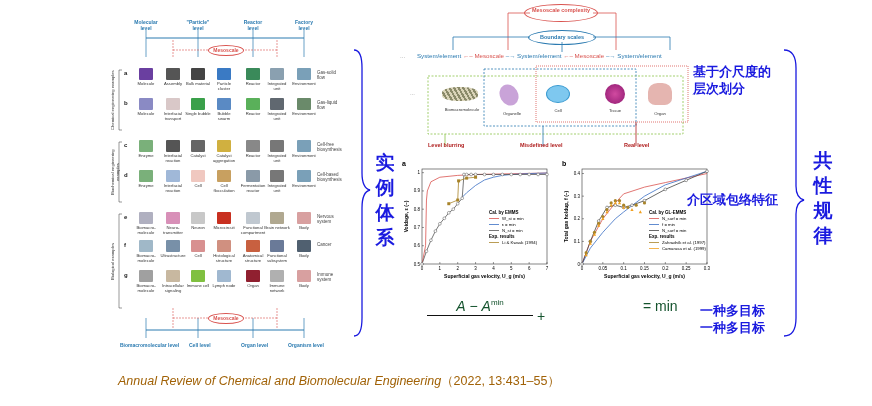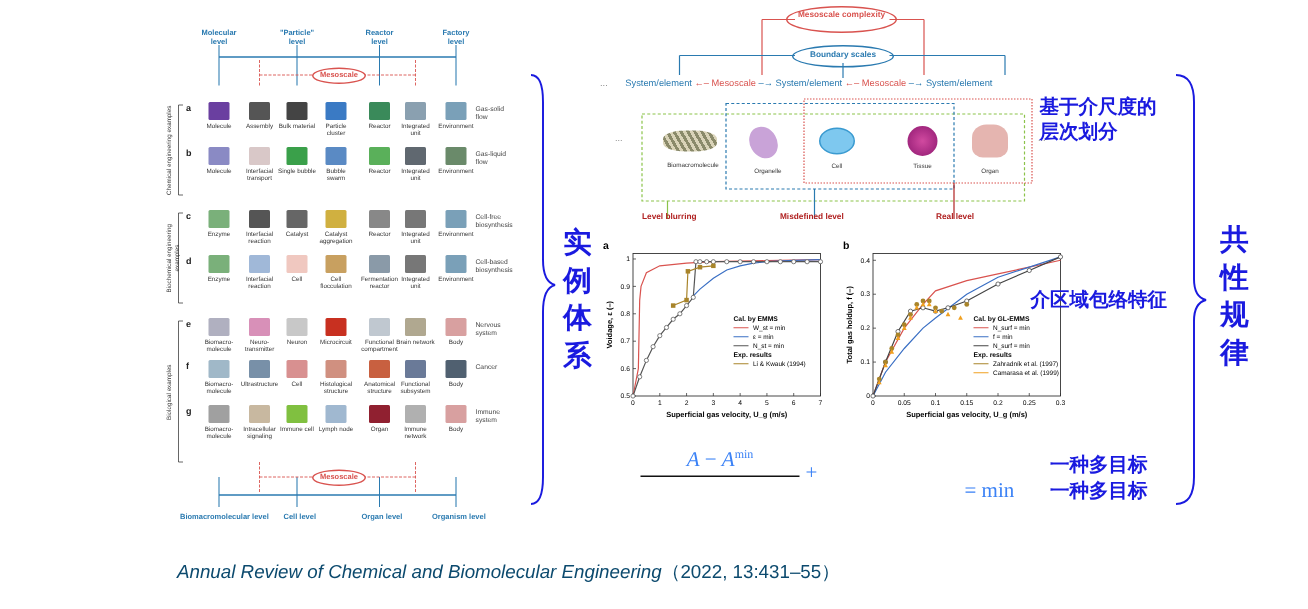--- a/index.html
+++ b/index.html
@@ -10,23 +10,23 @@
   .lvl-b{font-size:5px;font-weight:bold;color:#2a7ab0;}
   .meso-ell{border:1px solid #d9534f;border-radius:50%;color:#d9534f;font-size:5px;font-weight:bold;text-align:center;background:#fff;}
   .rowlab{font-size:6px;font-weight:bold;color:#222;}
   .sysname{font-size:4.5px;color:#444;}
   .thumb{width:14px;height:12px;border-radius:1px;}
   .vlab{font-size:4.2px;color:#333;writing-mode:vertical-rl;transform:rotate(180deg);text-align:center;}
   .cn-big{color:#1a1adf;font-weight:bold;font-size:19px;line-height:25px;text-align:center;font-family:"DejaVu Sans",sans-serif;}
   .cn-mid{color:#1a1adf;font-weight:bold;font-size:13px;line-height:17px;text-align:left;font-family:"DejaVu Sans",sans-serif;}
   .sys{font-size:6.2px;color:#2a7ab0;}
   .mes{font-size:6.2px;color:#d9534f;}
-  .eq{font-family:Liberation Serif, serif;font-size:14px;color:#3b82f6;}
+  .eq{font-family:Liberation Sans, sans-serif;font-size:14px;color:#14532d;}
   .eq sup{font-size:8px;}
-  .cite{font-size:12.5px;font-style:italic;color:#0c4a6e;}
+  .cite{font-size:12.5px;font-style:italic;color:#a16207;}
 </style>
 </head>
 <body>
 
 <div class="abs" style="left:110px;top:0;width:230px;height:360px;">
   <svg class="abs" width="230" height="360" style="left:0;top:0;">
     <line x1="36" y1="38" x2="194" y2="38" stroke="#2a7ab0" stroke-width="1"></line>
     <line x1="36" y1="38" x2="36" y2="57" stroke="#2a7ab0" stroke-width="0.7"></line>
     <line x1="88" y1="30" x2="88" y2="57" stroke="#2a7ab0" stroke-width="0.7"></line>
     <line x1="143" y1="30" x2="143" y2="57" stroke="#2a7ab0" stroke-width="0.7"></line>
@@ -398,21 +398,21 @@
     <line x1="97" y1="91.5" x2="107" y2="91.5" stroke="#f0a020" stroke-width="0.8"></line>
     <text x="110" y="93" font-size="4.3" font-family="Liberation Sans, sans-serif">Camarasa et al. (1999)</text>
   </svg>
 
 <div class="abs eq" style="left:425px;top:298px;width:260px;height:40px;">
   <div class="abs" style="left:0;top:0;width:110px;text-align:center;">
     <div><i>A</i> <span>−</span> <i>A</i><sup>min</sup></div>
     <div style="border-top:1px solid #111;margin:1px 2px;"></div>
   </div>
   <div class="abs" style="left:112px;top:10px;">+</div>
-  <div class="abs" style="left:218px;top:22px;white-space:nowrap;"><span>=</span> <span>min</span></div>
+  <div class="abs" style="left:218px;top:0;white-space:nowrap;"><span>=</span> <span>min</span></div>
 </div>
 
 <div class="abs cn-mid" style="left:693px;top:63px;width:88px;">基于介尺度的层次划分</div>
 <div class="abs cn-mid" style="left:687px;top:192px;width:120px;white-space:nowrap;font-family:Liberation Mono, monospace;">介区域包络特征</div>
 <div class="abs cn-mid" style="left:700px;top:302px;width:80px;">一种多目标</div>
 <div class="abs cn-mid" style="left:700px;top:319px;width:80px;">一种多目标</div>
 <svg class="abs" width="24" height="290" style="left:782px;top:48px;">
   <path d="M2 2 Q14 2 14 20 L14 138 Q14 150 22 152 Q14 154 14 166 L14 270 Q14 288 2 288" fill="none" stroke="#1a1adf" stroke-width="1.3"></path>
 </svg>
 <div class="abs cn-big" style="left:812px;top:148px;width:22px;">

